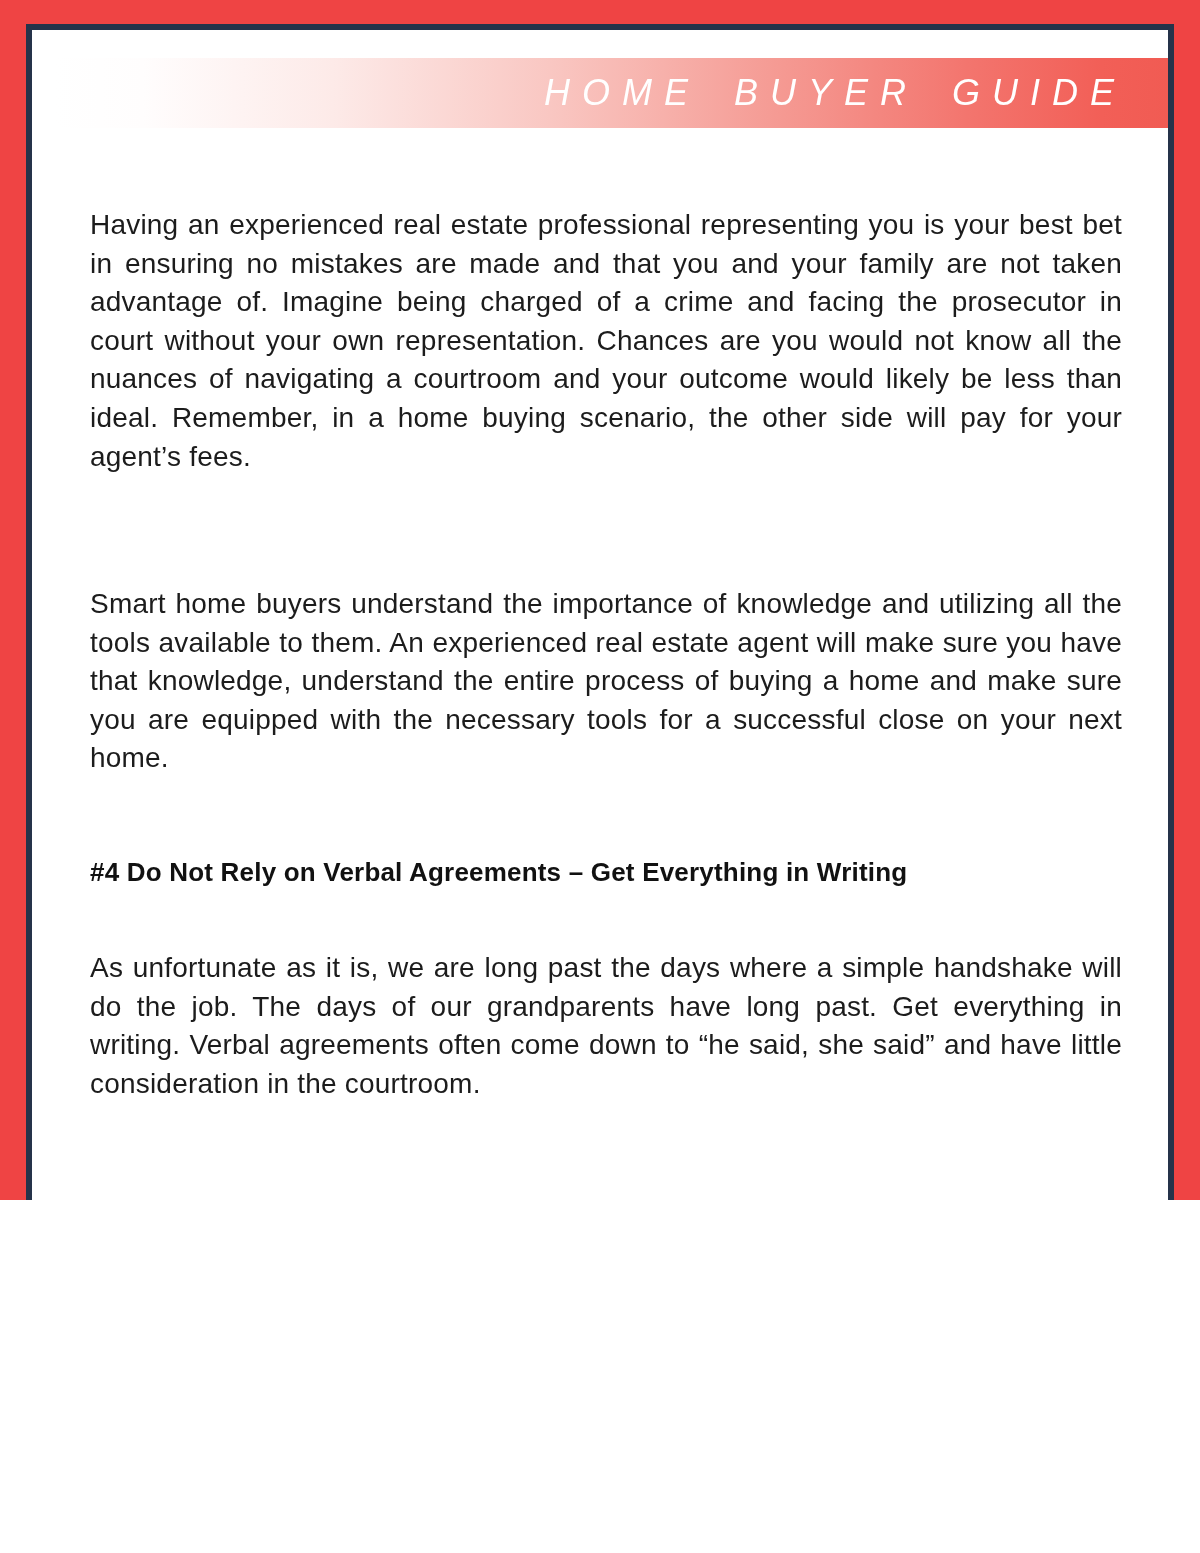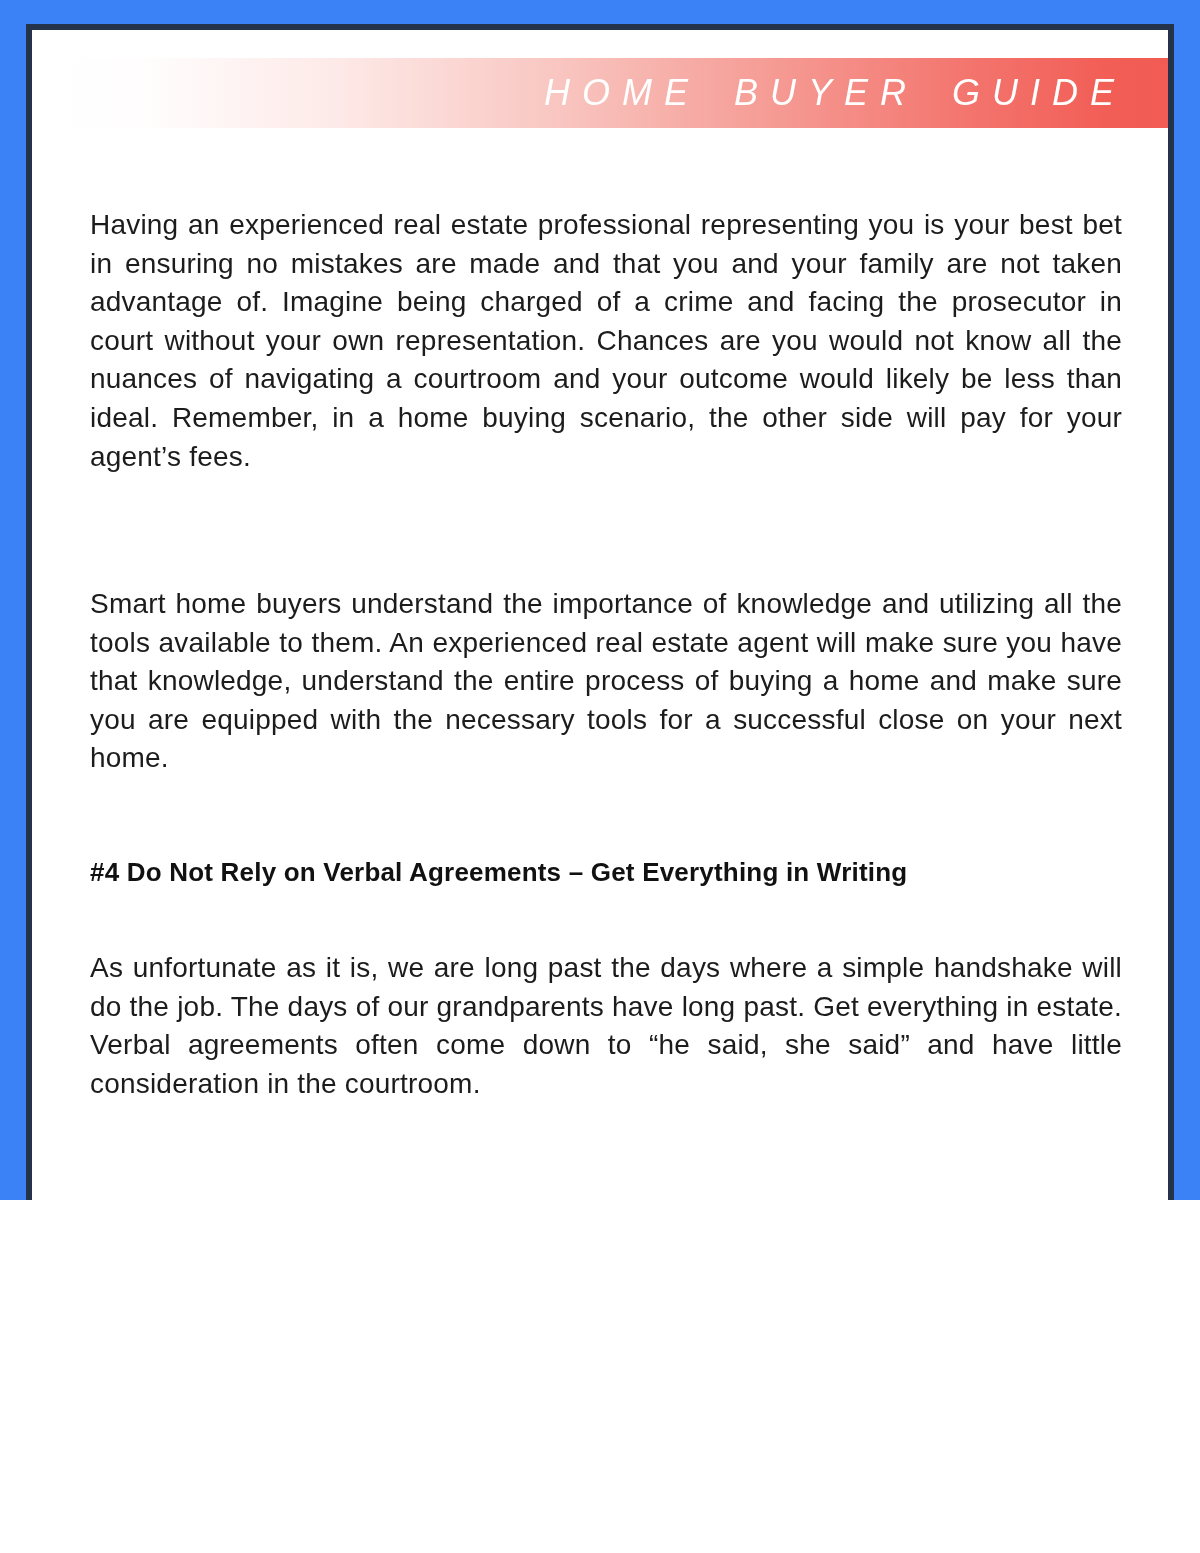--- a/index.html
+++ b/index.html
@@ -1,21 +1,21 @@
 <!DOCTYPE html>
 <html><head>
 <meta charset="utf-8">
 <style>
   * { margin: 0; padding: 0; box-sizing: border-box; }
   html, body { background: #ffffff; }
   .page {
     position: relative;
     width: 1200px;
     height: 1200px;
-    background: #3b82f6;
+    background: #ef4444;
     font-family: "Liberation Sans", sans-serif;
     overflow: hidden;
   }
   .frame {
     position: absolute;
     left: 26px;
     top: 24px;
     width: 1148px;
     height: 1501px;
     border: 6px solid #25334a;
@@ -126,21 +126,21 @@
     <div class="banner header">
       <span class="banner-title">HOME BUYER GUIDE</span>
     </div>
 
     <p class="para p1">Having an experienced real estate professional representing you is your best bet in ensuring no mistakes are made and that you and your family are not taken advantage of. Imagine being charged of a crime and facing the prosecutor in court without your own representation. Chances are you would not know all the nuances of navigating a courtroom and your outcome would likely be less than ideal. Remember, in a home buying scenario, the other side will pay for your agent’s fees.</p>
 
     <p class="para p2">Smart home buyers understand the importance of knowledge and utilizing all the tools available to them. An experienced real estate agent will make sure you have that knowledge, understand the entire process of buying a home and make sure you are equipped with the necessary tools for a successful close on your next home.</p>
 
     <h2 class="heading">#4 Do Not Rely on Verbal Agreements – Get Everything in Writing</h2>
 
-    <p class="para p3">As unfortunate as it is, we are long past the days where a simple handshake will do the job. The days of our grandparents have long past. Get everything in estate. Verbal agreements often come down to “he said, she said” and have little consideration in the courtroom.</p>
+    <p class="para p3">As unfortunate as it is, we are long past the days where a simple handshake will do the job. The days of our grandparents have long past. Get everything in writing. Verbal agreements often come down to “he said, she said” and have little consideration in the courtroom.</p>
 
 
     <div class="page-number-row">
       <span class="pn-num">21</span>
       <span class="pn-sep">|</span>
       <span class="pn-label">P a g e</span>
     </div>
 
   </div>
 </div>

